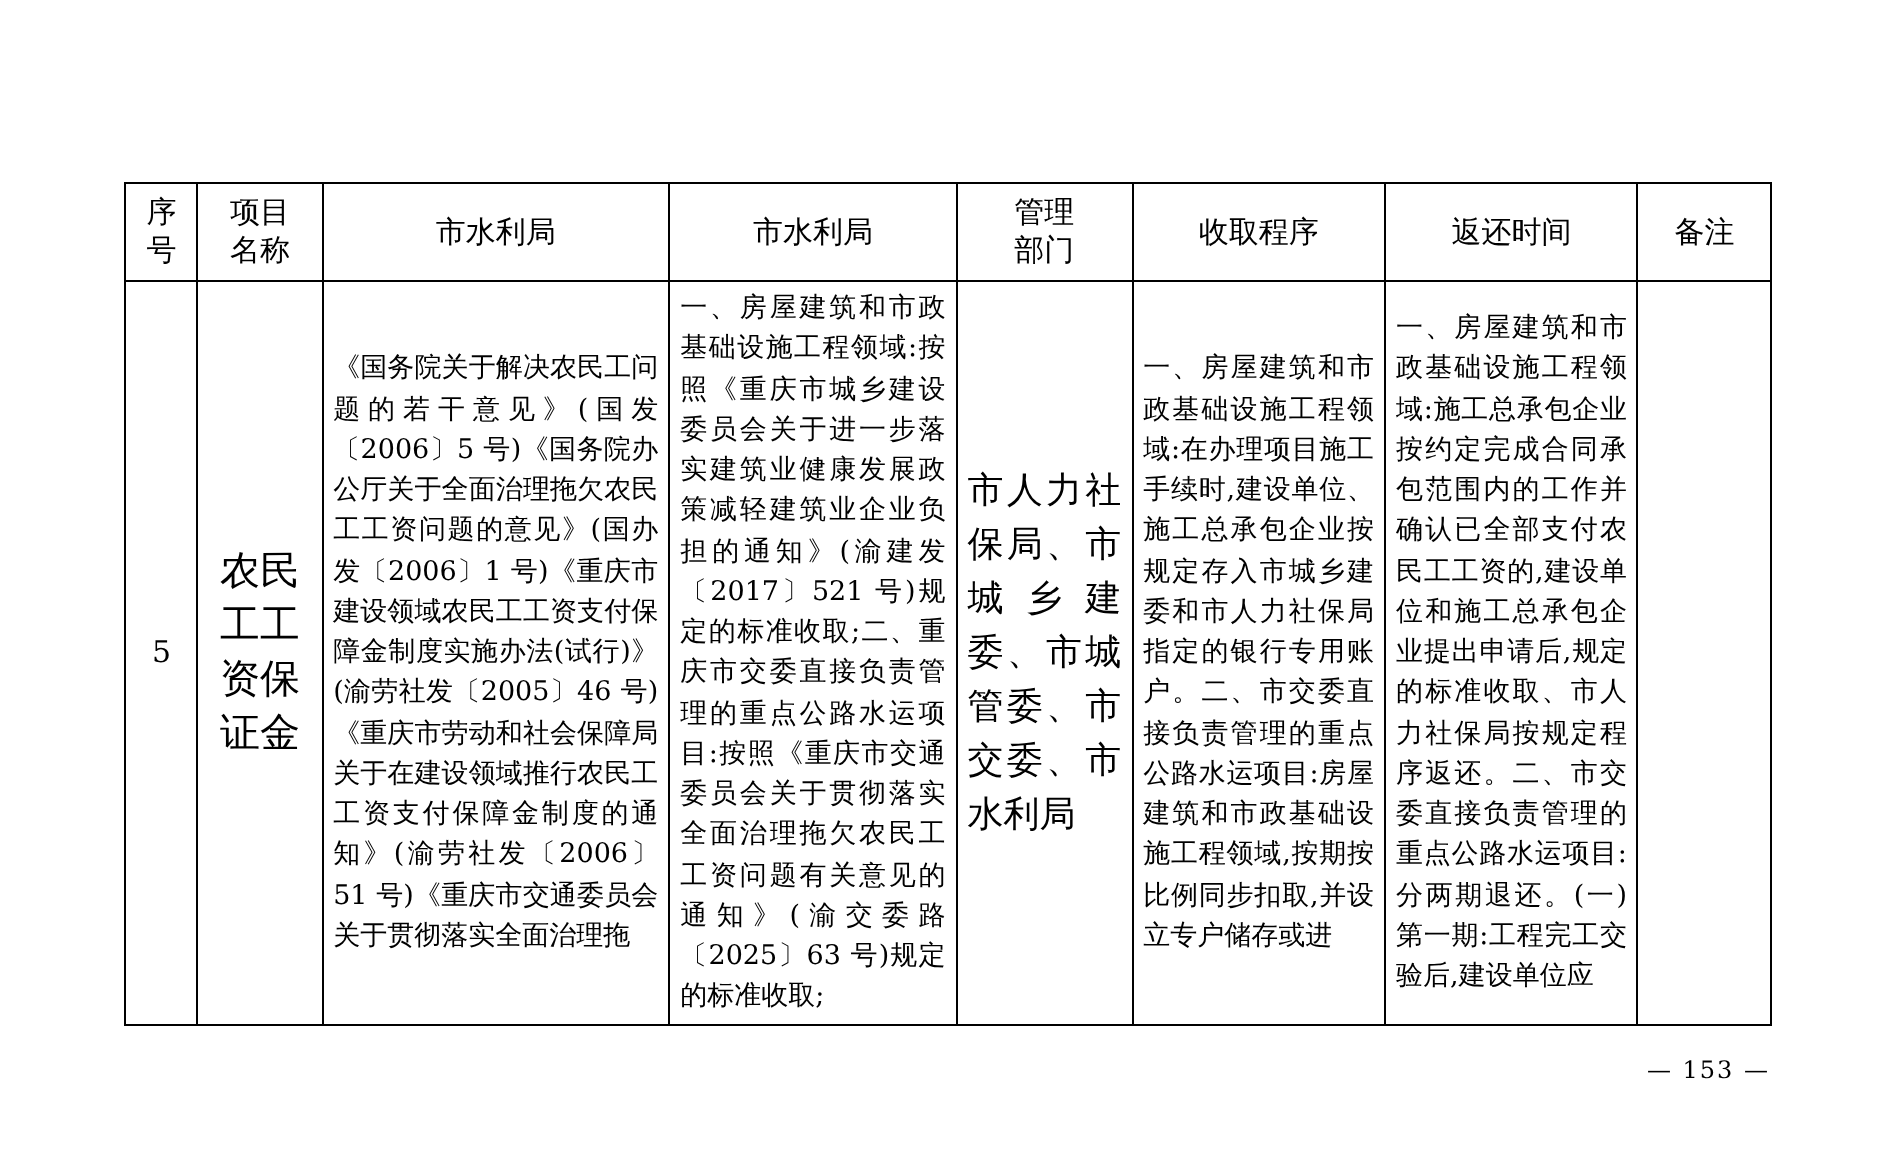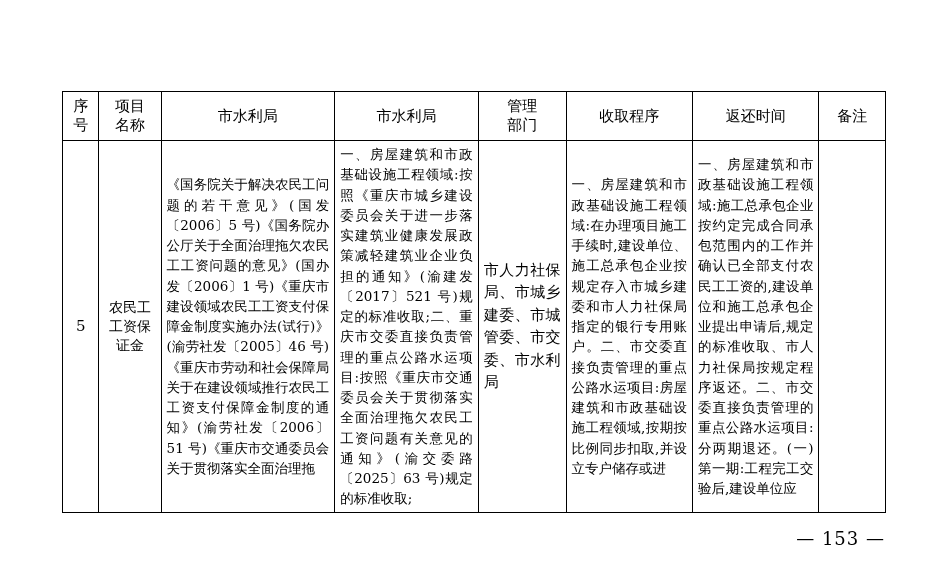--- a/index.html
+++ b/index.html
@@ -53,52 +53,52 @@
   col.c-return   { width: 118px; }
   col.c-remark   { width: 62px; }
 
   td.cell-seq {
     text-align: center;
     font-size: 15px;
     vertical-align: middle;
   }
   td.cell-name {
     text-align: center;
-    font-size: 14px;
+    font-size: 20px;
     line-height: 1.35;
     vertical-align: middle;
   }
   td.cell-body {
     font-size: 13.5px;
     line-height: 1.5;
     text-align: justify;
     text-justify: inter-ideograph;
     vertical-align: top;
     padding-top: 6px;
   }
   td.cell-dept {
-    font-size: 15px;
+    font-size: 18px;
     line-height: 1.5;
     text-align: justify;
     text-justify: inter-ideograph;
     vertical-align: middle;
   }
   td.cell-remark {
     font-size: 13.5px;
     vertical-align: top;
   }
   .hdr-two-line {
     display: block;
     line-height: 1.3;
   }
   .page-number {
     position: absolute;
     right: 62px;
     top: 528px;
-    font-size: 18px;
+    font-size: 12px;
     letter-spacing: 1px;
     font-family: "DejaVu Serif", "Liberation Serif", serif;
   }
 </style>
 </head>
 <body>
 
 <div class="page">
 
   <table class="fee-table">

